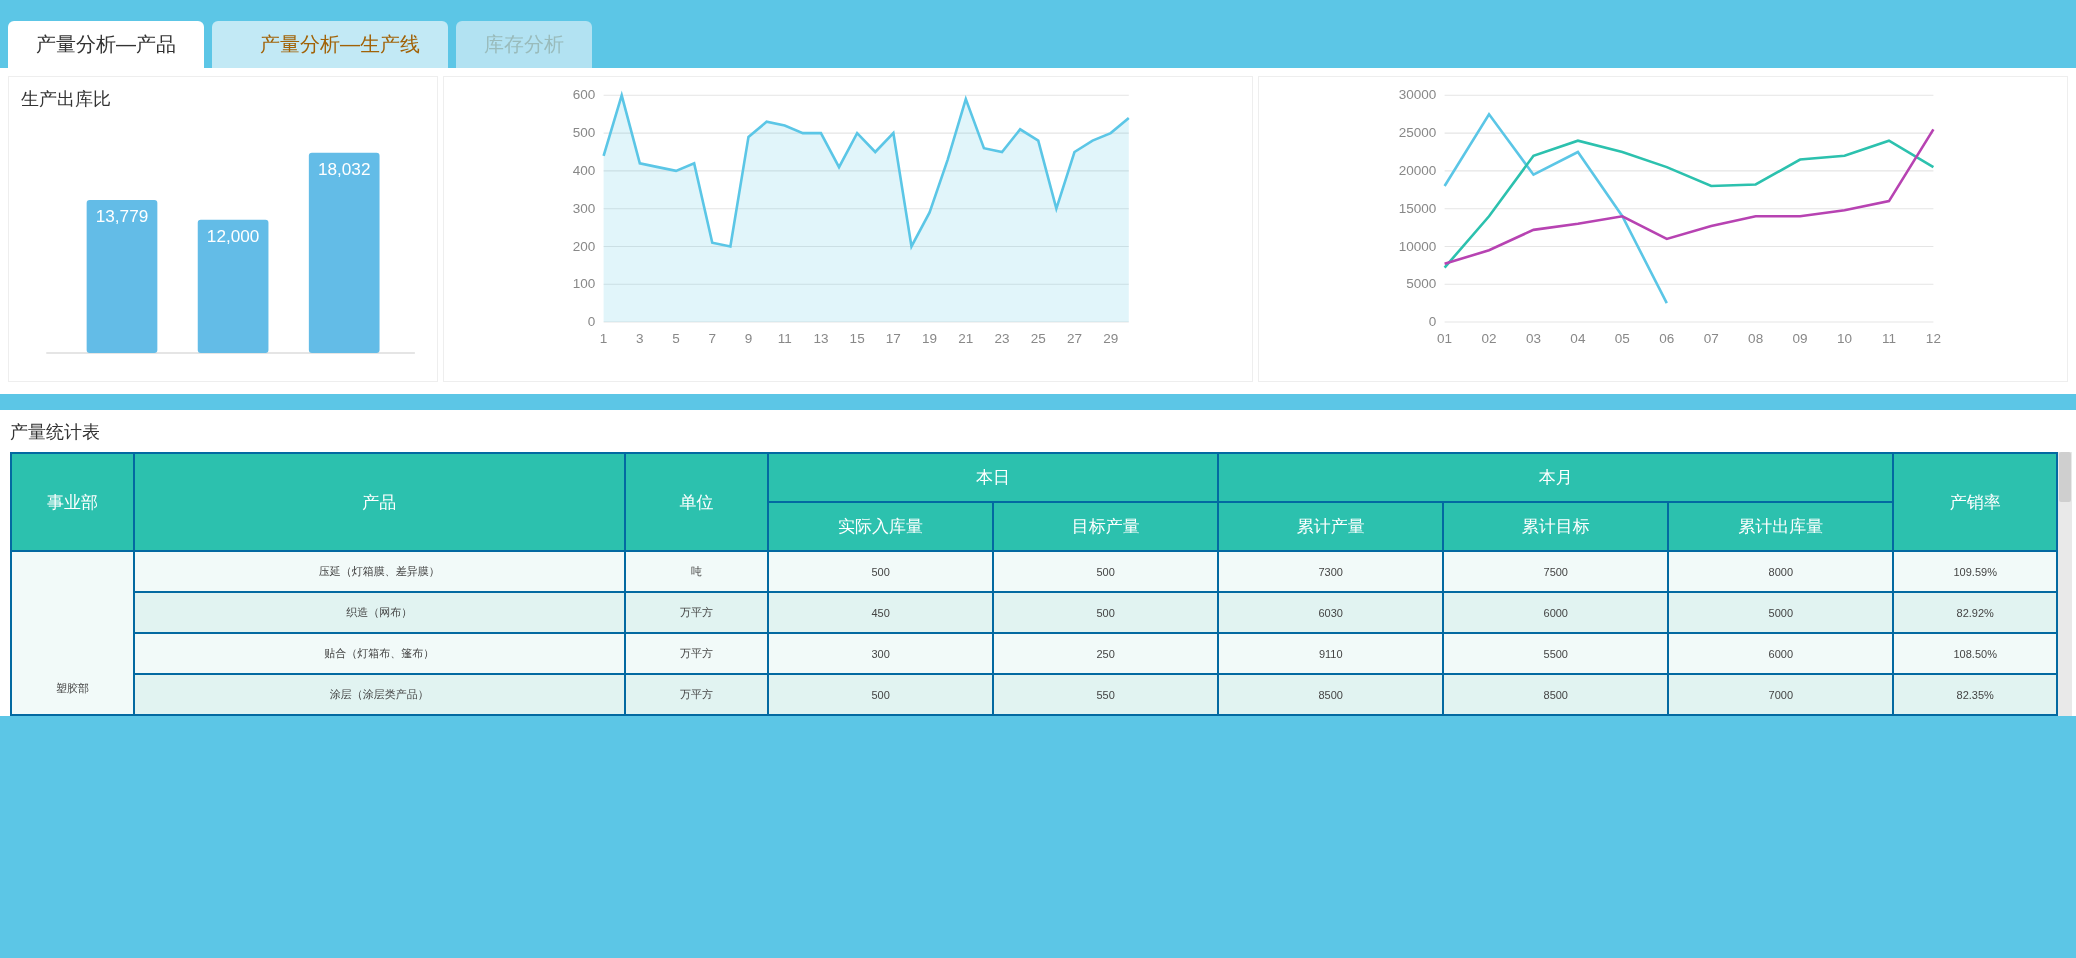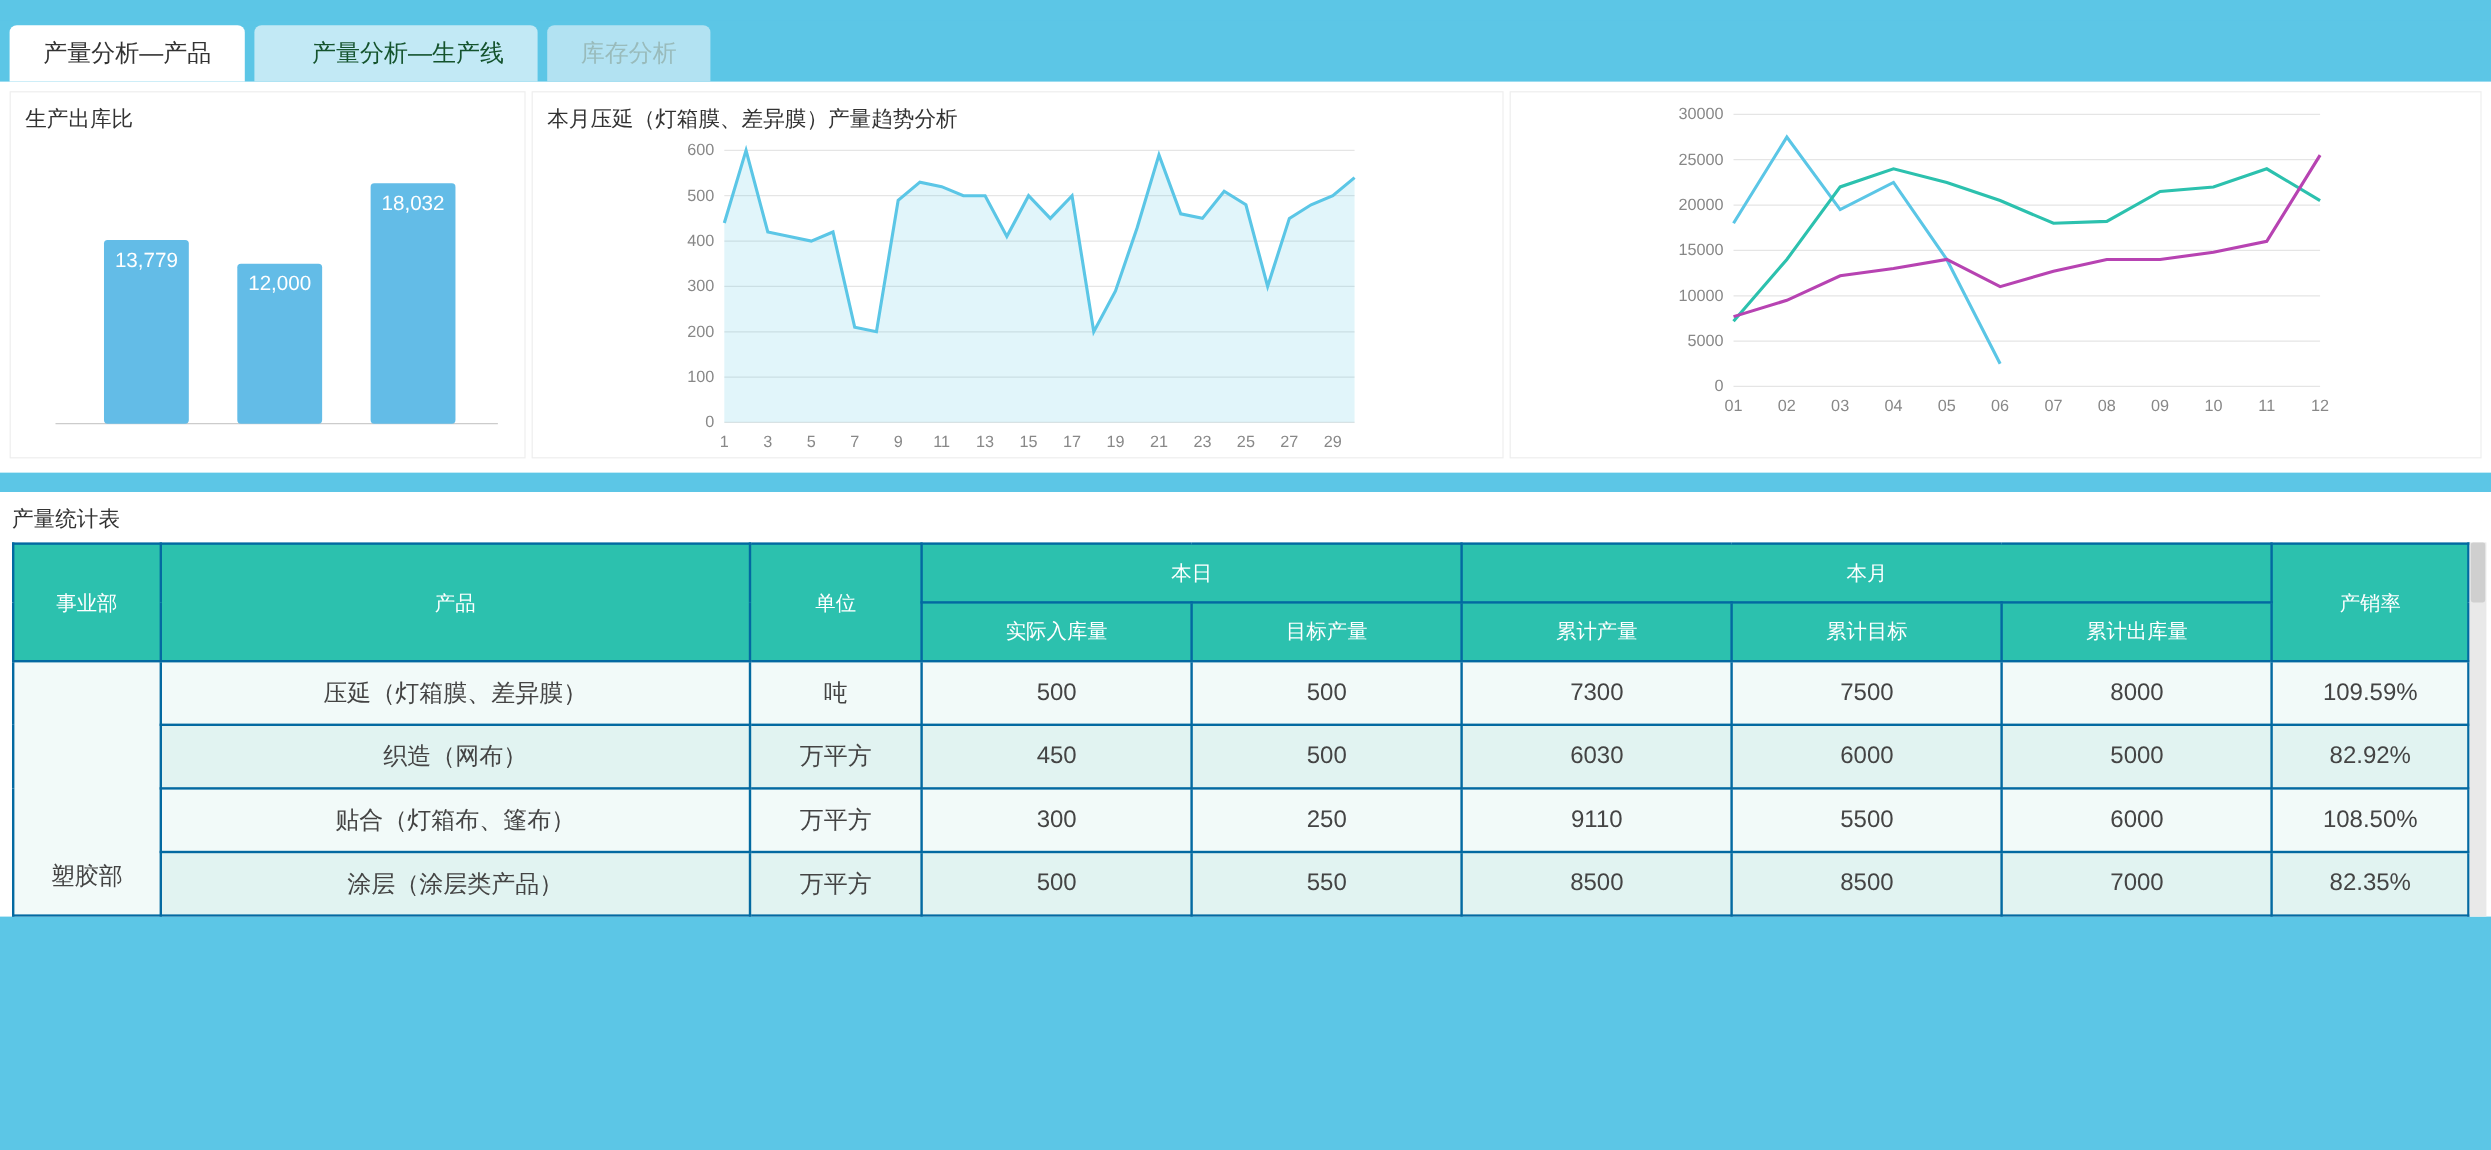--- a/index.html
+++ b/index.html
@@ -21,21 +21,21 @@
     border-radius: 6px 6px 0 0;
     margin-right: 8px;
     cursor: pointer;
     color: #999;
     background: #E0F3F9;
   }
   .tab.active {
     background: #fff;
     color: #333;
   }
-  .tab.inactive-a { background: #C2E9F5; color: #14532d; padding-left: 48px; }
+  .tab.inactive-a { background: #C2E9F5; color: #a16207; padding-left: 48px; }
   .tab.inactive-b { background: #B2E2F2; color: #9bb; }
 
   .row-cards {
     display: flex;
     gap: 5px;
     background: #fff;
     padding: 8px 8px 12px 8px;
     justify-content: flex-end;
   }
   .card {
@@ -75,21 +75,21 @@
     padding: 12px 6px;
     font-weight: normal;
   }
   thead th {
     background: #2CC1AE;
     color: #fff;
     font-size: 17px;
   }
   tbody td {
     background: #E1F3F1;
-    font-size: 20px;
+    font-size: 11px;
     color: #444;
   }
   tbody tr.even td { background: #F2FAF9; }
   tbody td.rowspan-cell { background:#E1F3F1; vertical-align: bottom; padding-bottom:18px; }
 
   .axis-text { font-size: 13px; fill: #888; }
   .grid-line { stroke: #e5e5e5; stroke-width:1; }
   .baseline { stroke:#ccc; stroke-width:1; }
 </style>
 </head>
@@ -112,21 +112,20 @@
           <text x="100" y="100.43100000000001" text-anchor="middle" fill="#fff" font-size="17">13,779</text>
           <rect x="175" y="98" width="70" height="132" fill="#63BCE7" rx="3"></rect>
           <text x="210" y="120" text-anchor="middle" fill="#fff" font-size="17">12,000</text>
           <rect x="285" y="31.647999999999996" width="70" height="198.352" fill="#63BCE7" rx="3"></rect>
           <text x="320" y="53.647999999999996" text-anchor="middle" fill="#fff" font-size="17">18,032</text>
         </svg>
       </div>
   </div>
 
   <div class="card">
-    <div class="card-title">本月压延（灯箱膜、差异膜）产量趋势分析</div>
     <div class="chart-wrap" id="line1-chart">
         <svg viewBox="0 0 560 250" width="100%" height="100%">
           <line x1="45" y1="226" x2="550" y2="226" class="grid-line"></line>
           <text x="37" y="230" text-anchor="end" class="axis-text">0</text>
           <line x1="45" y1="189.66666666666669" x2="550" y2="189.66666666666669" class="grid-line"></line>
           <text x="37" y="193.66666666666669" text-anchor="end" class="axis-text">100</text>
           <line x1="45" y1="153.33333333333334" x2="550" y2="153.33333333333334" class="grid-line"></line>
           <text x="37" y="157.33333333333334" text-anchor="end" class="axis-text">200</text>
           <line x1="45" y1="117" x2="550" y2="117" class="grid-line"></line>
           <text x="37" y="121" text-anchor="end" class="axis-text">300</text>

